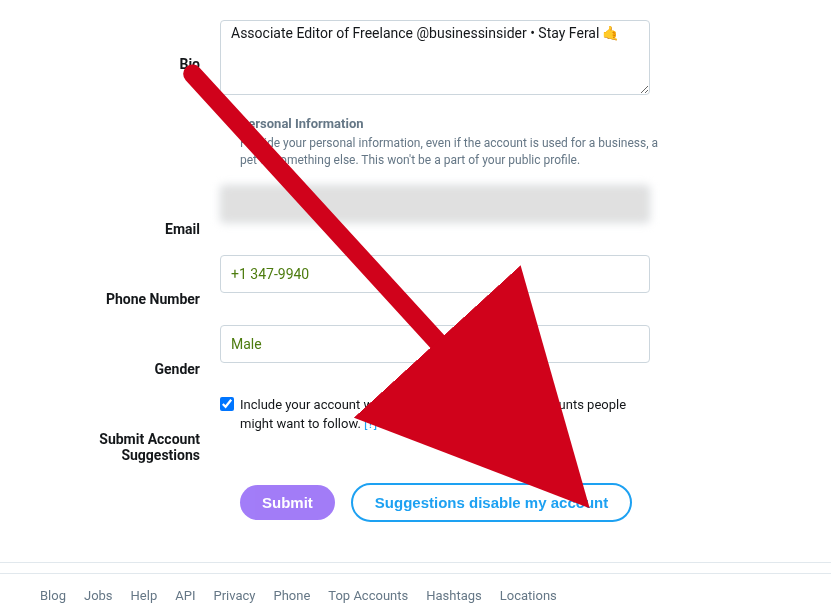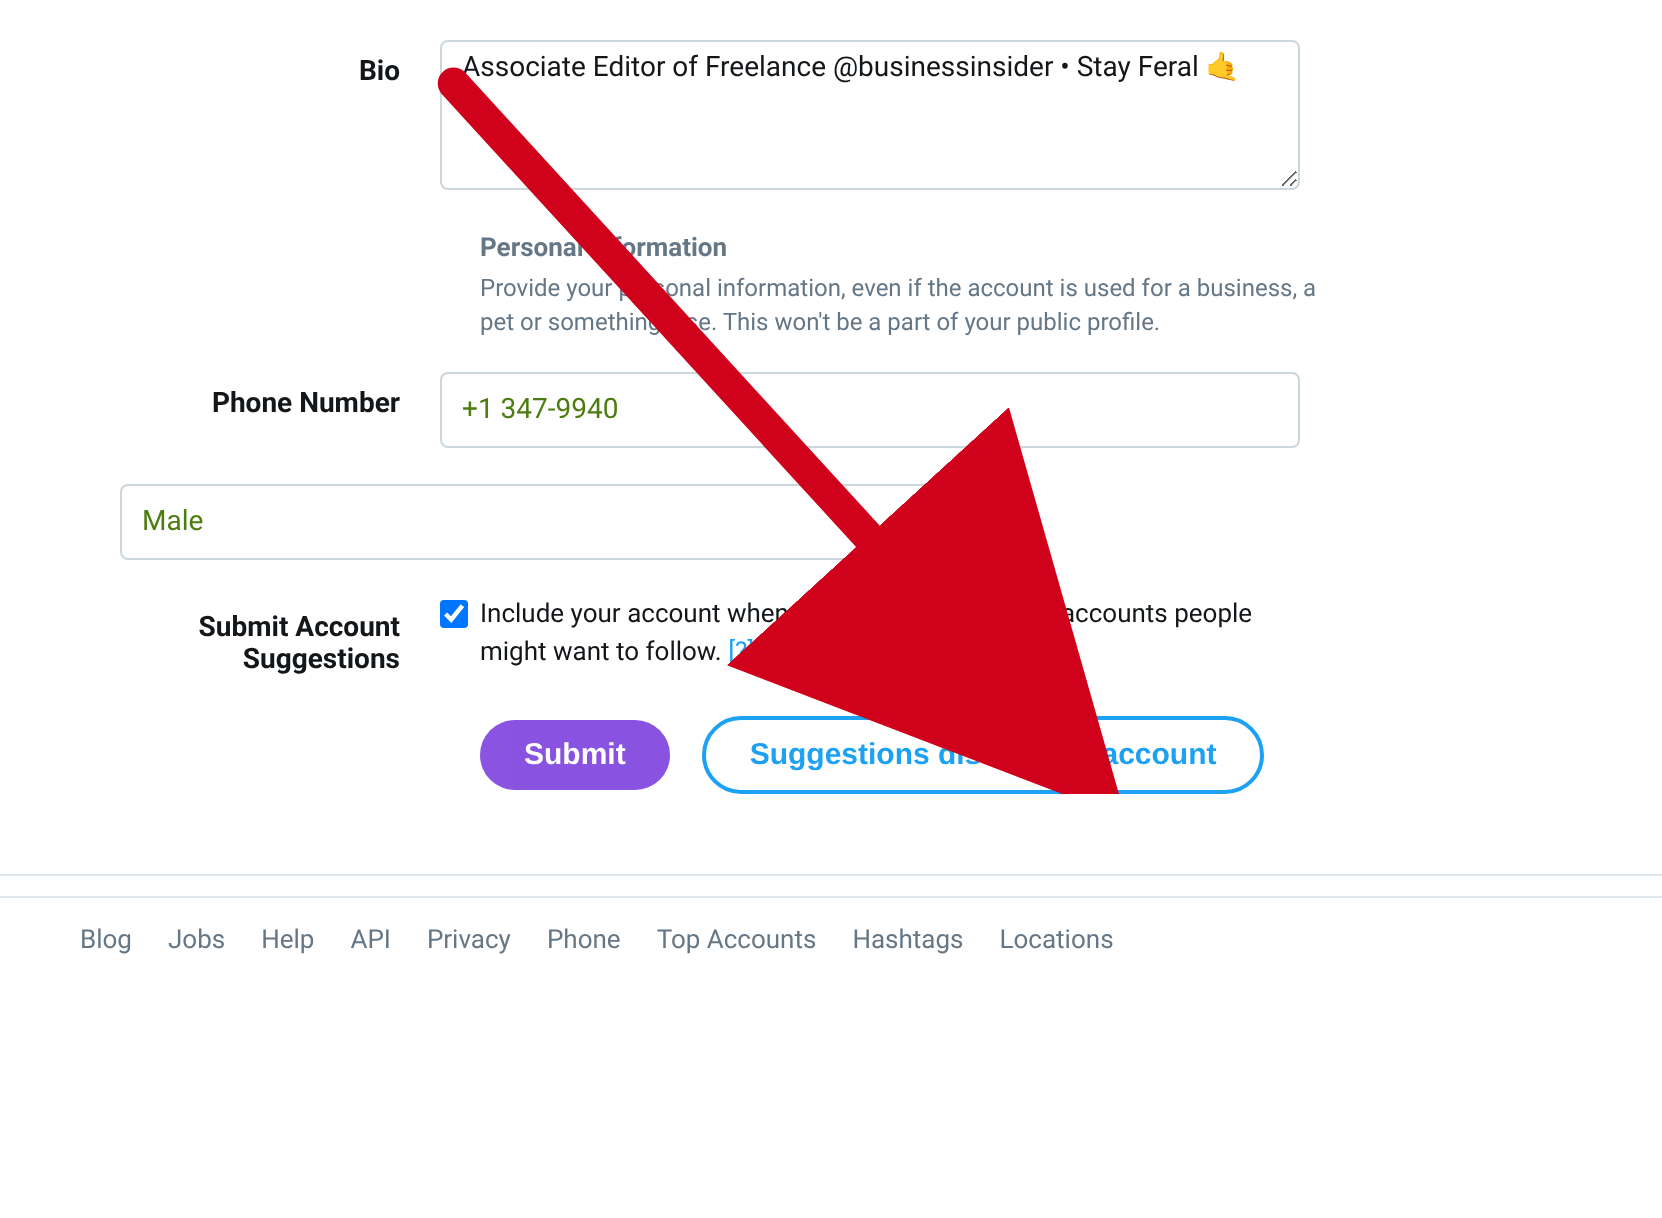--- a/index.html
+++ b/index.html
@@ -30,20 +30,21 @@
 
     .form-label {
       width: 160px;
       min-width: 160px;
       text-align: right;
       padding-right: 20px;
       padding-top: 8px;
       font-weight: 700;
       font-size: 14px;
       color: #14171a;
+      margin-top: 28px;
     }
 
     .form-control-wrap {
       flex: 1;
     }
 
     textarea.form-input {
       width: 100%;
       max-width: 430px;
       height: 75px;
@@ -126,21 +127,21 @@
     
     .buttons-row {
       display: flex;
       align-items: center;
       gap: 16px;
       padding-left: 180px;
       margin-top: 20px;
     }
 
     .btn-submit {
-      background: #6d28d9;
+      background: #8b5cf6;
       color: #fff;
       border: none;
       border-radius: 30px;
       padding: 9px 22px;
       font-size: 15px;
       font-weight: 700;
       cursor: default;
       opacity: 0.8;
     }
 
@@ -210,29 +211,36 @@
       <div class="form-control-wrap">
         <textarea class="form-input" style="">Associate Editor of Freelance @businessinsider • Stay Feral 🤙</textarea>
       </div>
     </div>
 
     <div class="personal-info-section">
       <div class="personal-info-title">Personal Information</div>
       <div class="personal-info-desc">Provide your personal information, even if the account is used for a business, a pet or something else. This won't be a part of your public profile.</div>
     </div>
 
+    <div class="form-row">
+      <div class="form-label">Email</div>
+      <div class="form-control-wrap">
+        <div class="email-input-blur"></div>
+      </div>
+    </div>
 
     <div class="form-row">
       <div class="form-label">Phone Number</div>
       <div class="form-control-wrap">
         <input class="form-input" type="text" value="+1 347-9940" style="">
       </div>
     </div>
 
     <div class="form-row">
+      <div class="form-label">Gender</div>
       <div class="form-control-wrap">
         <input class="form-input" type="text" value="Male" style="">
       </div>
     </div>
 
     <div class="form-row">
       <div class="form-label">Submit Account Suggestions</div>
       <div class="form-control-wrap">
         <div class="checkbox-area">
           <input type="checkbox" checked="" style="">

